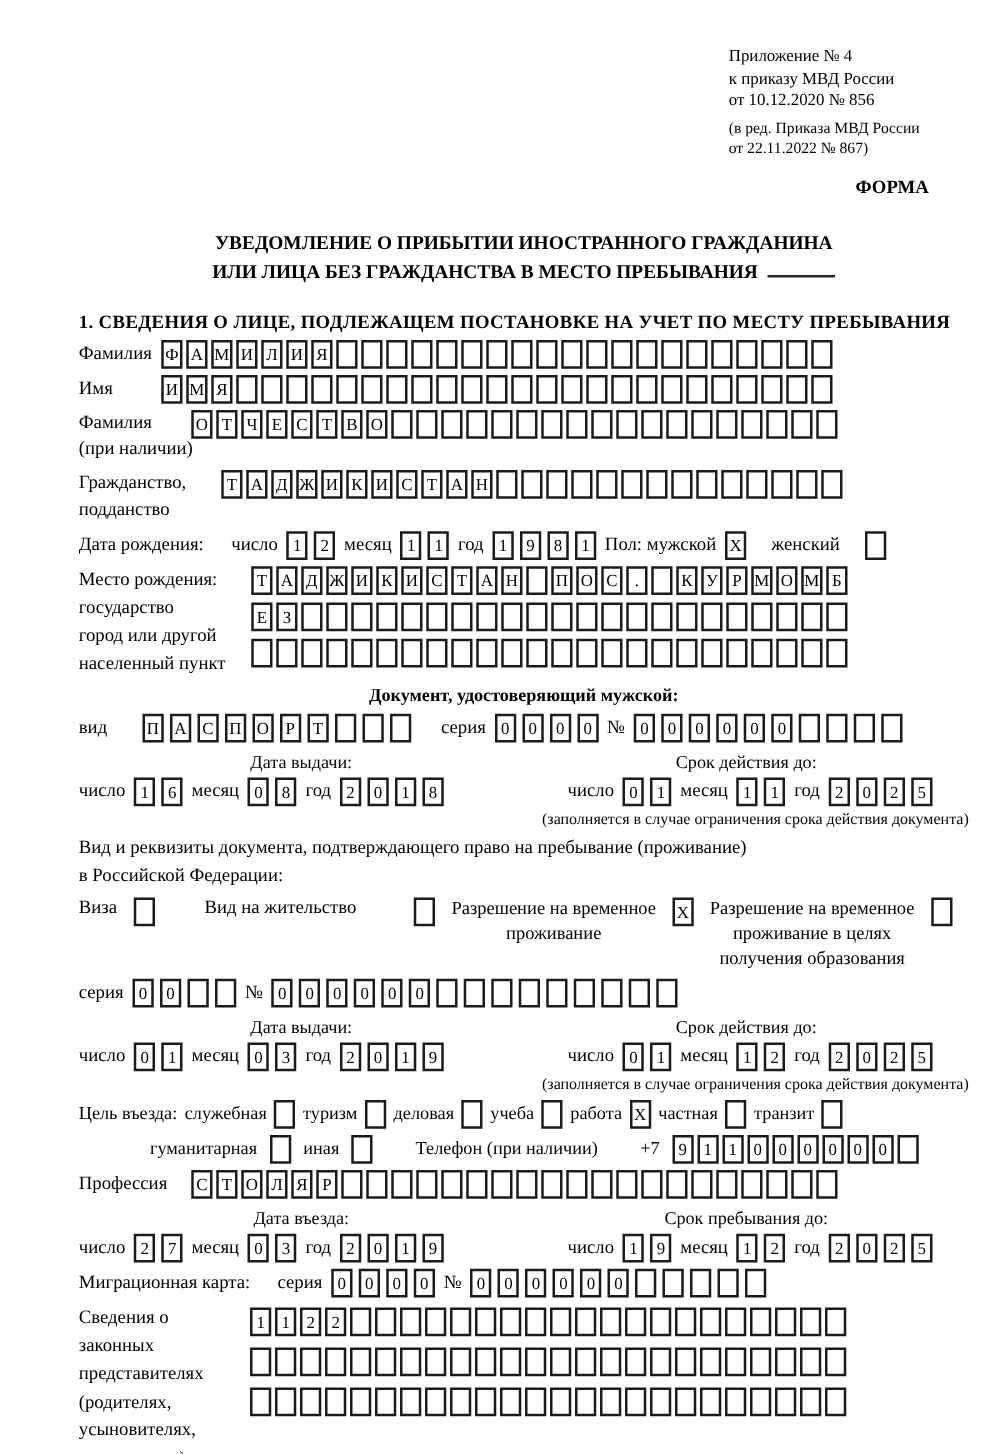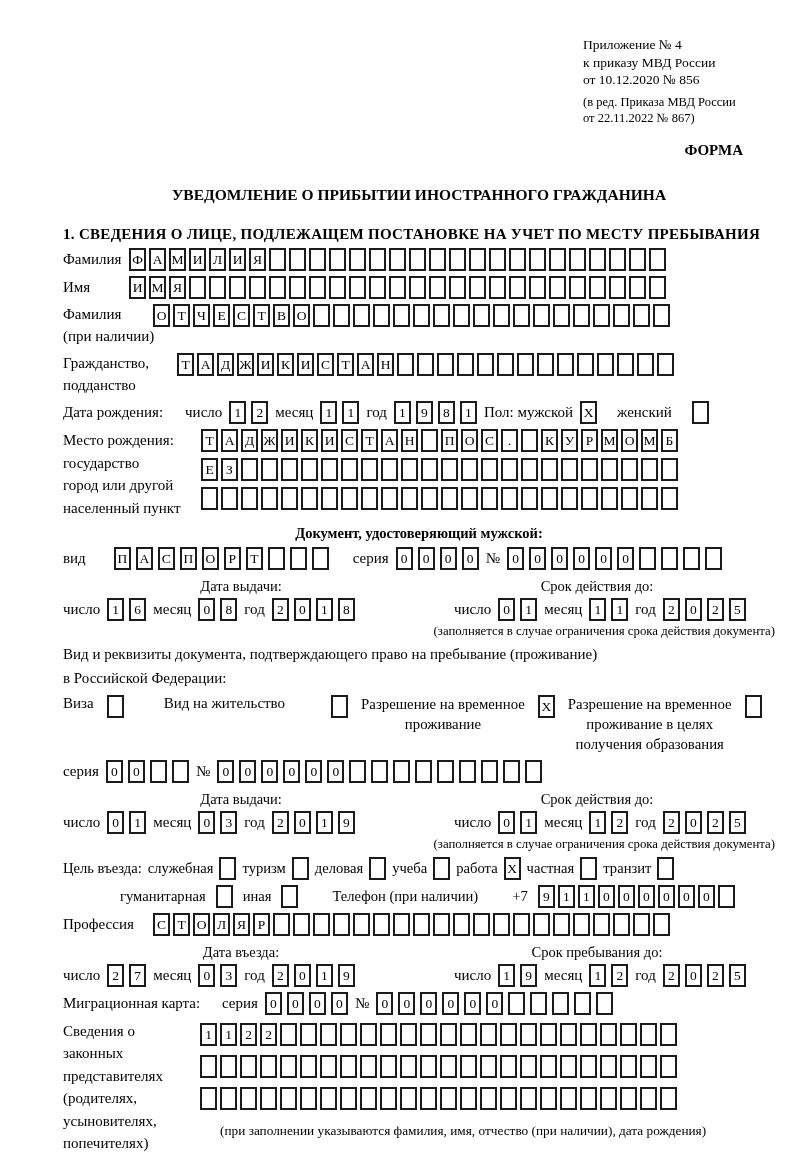--- a/index.html
+++ b/index.html
@@ -53,20 +53,21 @@
     <div class="sm">
       <div>(в ред. Приказа МВД России</div>
       <div>от 22.11.2022 № 867)</div>
     </div>
   </div>
 
   <div class="forma">ФОРМА</div>
 
   <div class="title">
     <div>УВЕДОМЛЕНИЕ О ПРИБЫТИИ ИНОСТРАННОГО ГРАЖДАНИНА</div>
+    <div><span>ИЛИ ЛИЦА БЕЗ ГРАЖДАНСТВА В МЕСТО ПРЕБЫВАНИЯ</span><span class="blank-line"></span></div>
   </div>
 
   <div class="sec-heading">1. СВЕДЕНИЯ О ЛИЦЕ, ПОДЛЕЖАЩЕМ ПОСТАНОВКЕ НА УЧЕТ ПО МЕСТУ ПРЕБЫВАНИЯ</div>
 
   <div class="row">
     <span class="lbl" style="width:66px">Фамилия</span>
     <span class="cells">
         <span class="cell">Ф</span>
         <span class="cell">А</span>
         <span class="cell">М</span>
@@ -747,17 +748,16 @@
           <span class="cell"></span>
           <span class="cell"></span>
           <span class="cell"></span>
           <span class="cell"></span>
           <span class="cell"></span>
           <span class="cell"></span>
           <span class="cell"></span>
           <span class="cell"></span>
           <span class="cell"></span>
         </span>
-      <span class="legal-note" style="margin-left:20px">(при заполнении указываются фамилия, имя, отчество (при наличии), дата рождения)</span>
     </span>
   </div>
 
 </div>
 
 </body></html>

